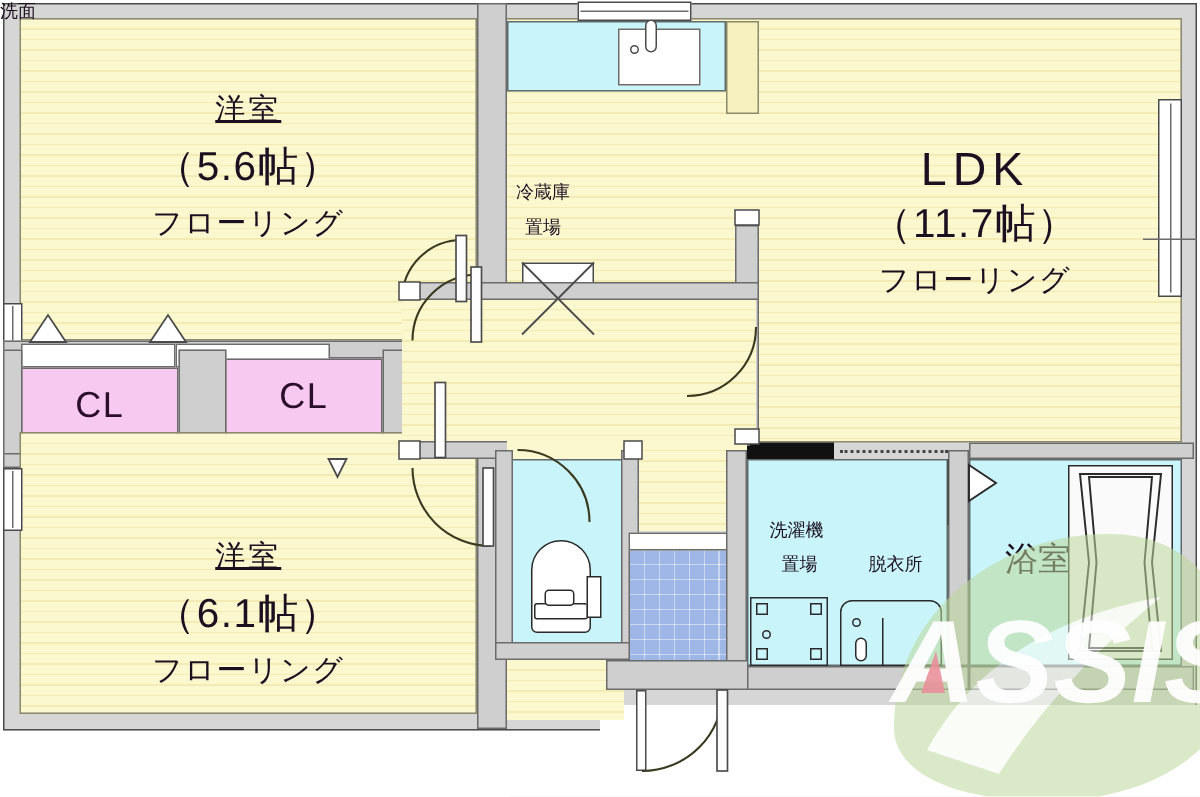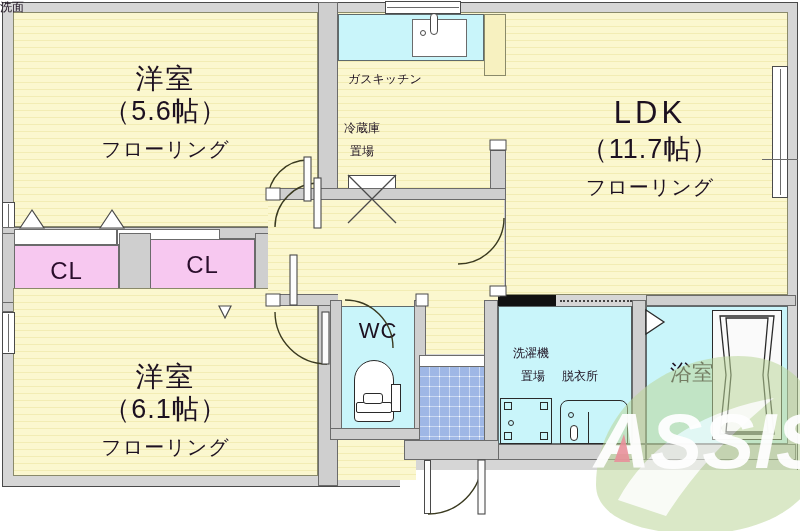--- a/index.html
+++ b/index.html
@@ -61,21 +61,21 @@
   .whitebox-thin{background:#ffffff;border:1px solid #6b6b6b;}
 
   
   .lbl{
     color:#1c1020;
     text-align:center;
     line-height:1.18;
     white-space:pre;
     user-select:none;
   }
-  .lbl-room{font-size:28px;letter-spacing:2px;}
+  .lbl-room{font-size:20px;letter-spacing:2px;text-decoration:underline;}
   .lbl-area{font-size:27px;letter-spacing:1px;}
   .lbl-mat{font-size:20px;letter-spacing:1px;}
   .lbl-sm{font-size:12px;letter-spacing:0px;}
   .lbl-cl{font-size:24px;letter-spacing:1px;color:#2a0e2c;}
   .lbl-sb{font-size:21px;font-weight:600;color:#2a0e2c;letter-spacing:1px;}
   .lbl-wc{font-size:22px;letter-spacing:1px;}
   .lbl-ldk{font-size:31px;letter-spacing:4px;}
 
   .leaf{background:#fdfdfd;border:1px solid #4a4a4a;}
 
@@ -139,21 +139,20 @@
   <div class="abs wet" style="left:338px;top:14px;width:146px;height:47px;"></div>
   <div class="abs whitebox-thin" style="left:412px;top:19px;width:55px;height:38px;"></div>
   <div class="abs" style="left:430px;top:13px;width:8px;height:22px;background:#ffffff;border:1px solid #4a4a4a;border-radius:4px;"></div>
   <div class="abs" style="left:420px;top:30px;width:6px;height:6px;border:1px solid #4a4a4a;border-radius:50%;"></div>
 
   <div class="abs" style="left:385px;top:1px;width:76px;height:13px;background:#ffffff;border:1px solid #4a4a4a;"></div>
   <div class="abs winline" style="left:387px;top:7px;width:72px;height:1px;"></div>
 
   <div class="abs" style="left:484px;top:14px;width:22px;height:62px;background:#f7f1c0;border:1px solid #8a8a6a;"></div>
 
-  <div class="abs lbl lbl-sm" style="left:336px;top:72px;width:160px;text-align:left;padding-left:12px;">ガスキッチン</div>
 
   <div class="abs lbl lbl-sm" style="left:336px;top:121px;width:110px;text-align:left;padding-left:8px;">冷蔵庫</div>
   <div class="abs lbl lbl-sm" style="left:336px;top:144px;width:110px;text-align:left;padding-left:14px;">置場</div>
 
   <div class="abs whitebox" style="left:348px;top:175px;width:48px;height:48px;"></div>
 
   <div class="abs lbl lbl-ldk" style="left:520px;top:95px;width:260px;">LDK</div>
   <div class="abs lbl lbl-area" style="left:520px;top:134px;width:260px;">（11.7帖）</div>
   <div class="abs lbl lbl-mat" style="left:520px;top:176px;width:260px;">フローリング</div>
 
@@ -175,21 +174,20 @@
   <div class="abs wall" style="left:266px;top:188px;width:240px;height:12px;"></div>
 
   <div class="abs wall" style="left:266px;top:294px;width:240px;height:12px;"></div>
 
   <div class="abs floor-nb" style="left:268px;top:200px;width:236px;height:94px;"></div>
 
   <div class="abs floor-nb" style="left:338px;top:294px;width:166px;height:60px;"></div>
   <div class="abs floor-nb" style="left:338px;top:300px;width:78px;height:180px;"></div>
 
   <div class="abs wet" style="left:340px;top:306px;width:76px;height:124px;"></div>
-  <div class="abs lbl lbl-wc" style="left:340px;top:318px;width:76px;">WC</div>
 
   <div class="abs" style="left:354px;top:360px;width:40px;height:62px;background:#ffffff;border:1px solid #2a2a2a;border-radius:20px 20px 4px 4px;"></div>
   <div class="abs" style="left:356px;top:402px;width:36px;height:11px;background:#ffffff;border:1px solid #2a2a2a;border-radius:2px;"></div>
   <div class="abs" style="left:363px;top:393px;width:20px;height:11px;background:#ffffff;border:1px solid #2a2a2a;border-radius:3px;"></div>
   <div class="abs" style="left:391px;top:384px;width:10px;height:28px;background:#ffffff;border:1px solid #2a2a2a;"></div>
 
   <div class="abs wall" style="left:330px;top:300px;width:12px;height:140px;"></div>
   <div class="abs wall" style="left:414px;top:300px;width:12px;height:140px;"></div>
   <div class="abs wall" style="left:330px;top:428px;width:96px;height:12px;"></div>
 
@@ -198,21 +196,21 @@
 
   <div class="abs wall" style="left:484px;top:300px;width:14px;height:144px;"></div>
   <div class="abs wall" style="left:404px;top:440px;width:100px;height:20px;"></div>
 
   <div class="abs leaf" style="left:424px;top:460px;width:7px;height:54px;"></div>
 
   <div class="abs wet" style="left:498px;top:306px;width:134px;height:138px;"></div>
   <div class="abs lbl lbl-sm" style="left:498px;top:346px;width:66px;">洗濯機</div>
   <div class="abs lbl lbl-sm" style="left" :="">洗面</div>
   <div class="abs lbl lbl-sm" style="left:500px;top:369px;width:66px;">置場</div>
-  <div class="abs lbl lbl-sm" style="left:545px;top:369px;width:70px;">脱衣所</div>
+  <div class="abs lbl lbl-sm" style="left:562px;top:369px;width:70px;">脱衣所</div>
 
   <div class="abs" style="left:500px;top:398px;width:52px;height:46px;background:#c9f5fa;border:1px solid #2a2a2a;"></div>
   <div class="abs" style="left:504px;top:402px;width:8px;height:8px;border:1px solid #2a2a2a;"></div>
   <div class="abs" style="left:540px;top:402px;width:8px;height:8px;border:1px solid #2a2a2a;"></div>
   <div class="abs" style="left:504px;top:432px;width:8px;height:8px;border:1px solid #2a2a2a;"></div>
   <div class="abs" style="left:540px;top:432px;width:8px;height:8px;border:1px solid #2a2a2a;"></div>
   <div class="abs" style="left:508px;top:420px;width:6px;height:6px;border:1px solid #2a2a2a;border-radius:50%;"></div>
 
   <div class="abs" style="left:560px;top:400px;width:68px;height:44px;background:#c9f5fa;border:1px solid #2a2a2a;border-radius:8px 8px 0 0;"></div>
   <div class="abs" style="left:570px;top:425px;width:8px;height:16px;background:#ffffff;border:1px solid #2a2a2a;border-radius:4px;"></div>

